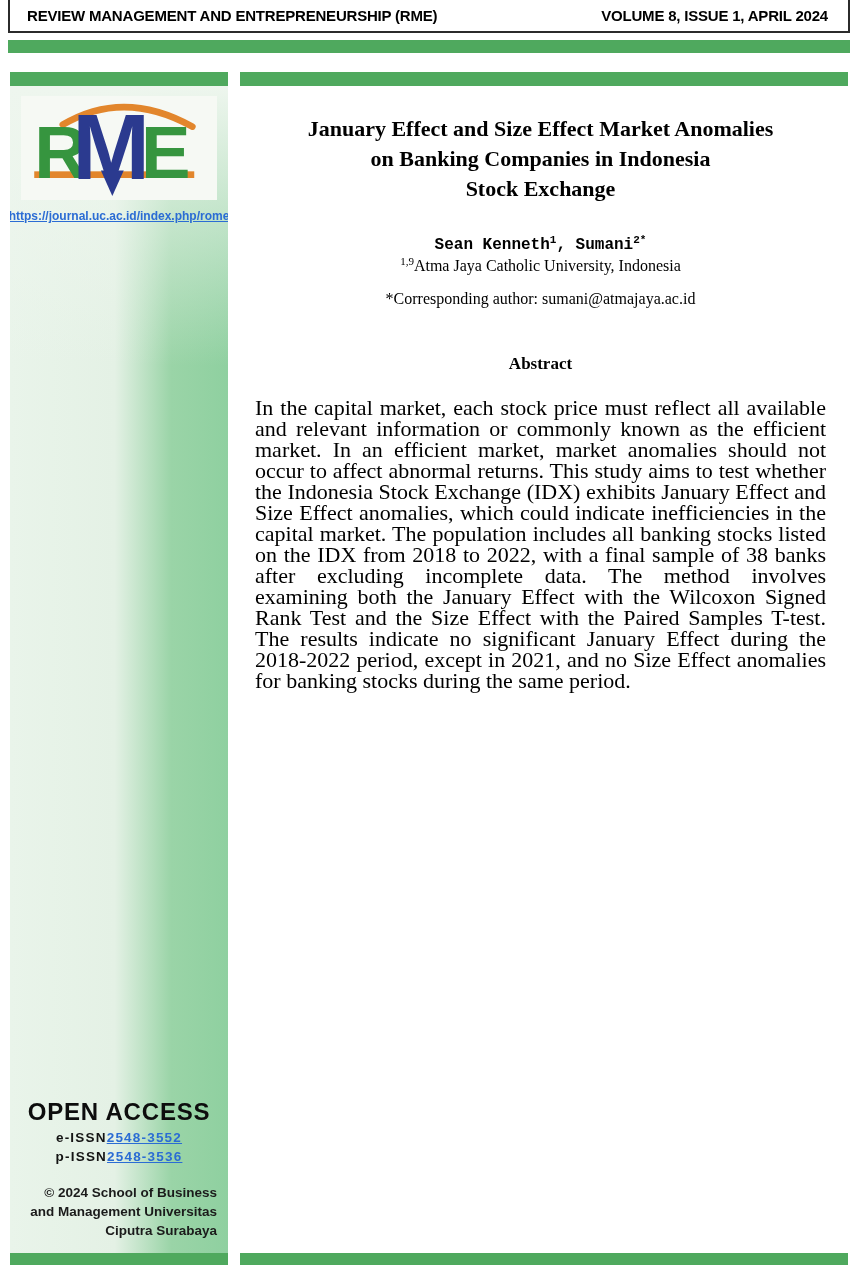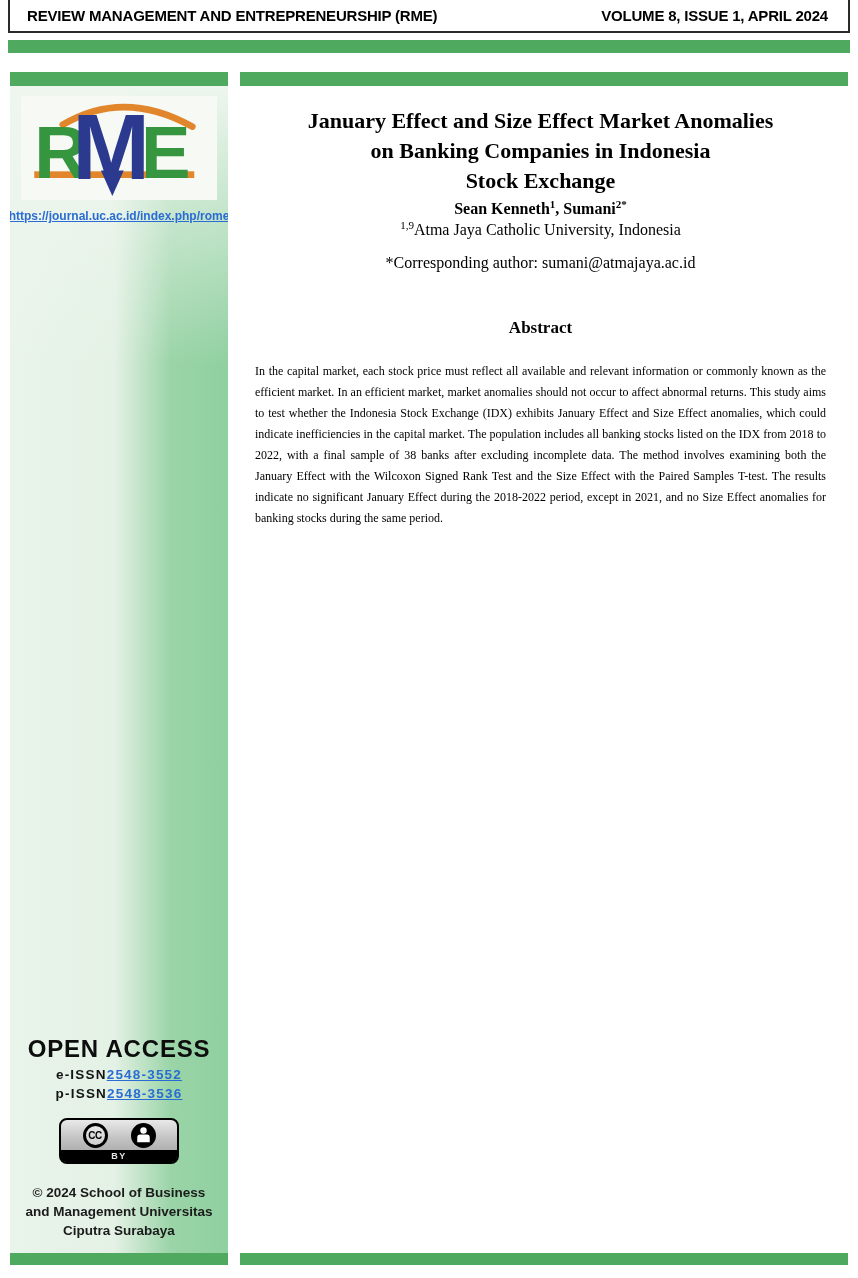--- a/index.html
+++ b/index.html
@@ -163,21 +163,21 @@
   }
 
   .copyright {
     margin-top: 19px;
     margin-bottom: 13px;
     width: 196px;
     font-size: 13.5px;
     font-weight: 600;
     line-height: 19px;
     color: #1b1b1b;
-    text-align: center;
+    text-align: right;
   }
 
   
   .main-col {
     position: absolute;
     left: 240px; top: 72px;
     width: 608px;
     height: 1193px;
     display: flex;
     flex-direction: column;
@@ -185,52 +185,53 @@
   .main-col .bar-top { height: 14px; background: var(--bar-green, #4fa95e); flex: 0 0 auto; }
   .main-col .bar-bottom { height: 12px; background: var(--bar-green, #4fa95e); flex: 0 0 auto; }
   .main-content {
     flex: 1 1 auto;
     padding: 0 22px 0 15px;
     font-family: "Liberation Serif", serif;
     color: #000000;
   }
 
   .article-title {
-    margin-top: 20px;
+    margin-top: 28px;
     font-size: 22px;
     font-weight: bold;
     line-height: 30px;
     text-align: center;
   }
   .authors-line {
-    margin-top: 4px;
+    margin-top: 32px;
     font-size: 16px;
     font-weight: bold;
     text-align: center;
+    font-family: Liberation Mono, monospace;
   }
   .affiliation-line {
     margin-top: 3px;
     font-size: 16px;
     text-align: center;
   }
   sup { font-size: 11px; line-height: 0; }
   .corresponding-line {
     margin-top: 15px;
     font-size: 16px;
     text-align: center;
   }
   .abstract-heading {
     margin-top: 46px;
     font-size: 17px;
     font-weight: bold;
     text-align: center;
   }
   .abstract-body {
     margin-top: 23px;
-    font-size: 12px;
+    font-size: 22px;
     line-height: 21px;
     text-align: justify;
   }
   .keywords-line {
     margin-top: 21px;
     font-size: 16.5px;
     line-height: 21px;
     text-align: justify;
   }
   .keywords-label {
@@ -272,33 +273,20 @@
 
       <div class="issn-row">
         <span>e-ISSN</span>
         <a class="issn-link">2548-3552</a>
       </div>
       <div class="issn-row">
         <span>p-ISSN</span>
         <a class="issn-link">2548-3536</a>
       </div>
 
-      <div class="cc-badge">
-        <div class="cc-icons">
-          <div class="cc-circle">CC</div>
-          <div class="by-icon">
-            <svg viewBox="0 0 24 24">
-              <circle cx="12" cy="12" r="12" fill="#000000"></circle>
-              <circle cx="12" cy="7.2" r="3.1" fill="#ffffff"></circle>
-              <path d="M6 18.5 v-4.7 a2.8 2.8 0 0 1 2.8-2.8 h6.4 a2.8 2.8 0 0 1 2.8 2.8 V18.5 z" fill="#ffffff"></path>
-            </svg>
-          </div>
-        </div>
-        <div class="cc-by-strip">BY</div>
-      </div>
 
       <div class="copyright">© 2024 School of Business and Management Universitas Ciputra Surabaya</div>
     </div>
     <div class="bar-bottom"></div>
   </div>
 
   <div class="main-col">
     <div class="bar-top"></div>
     <div class="main-content">
 

